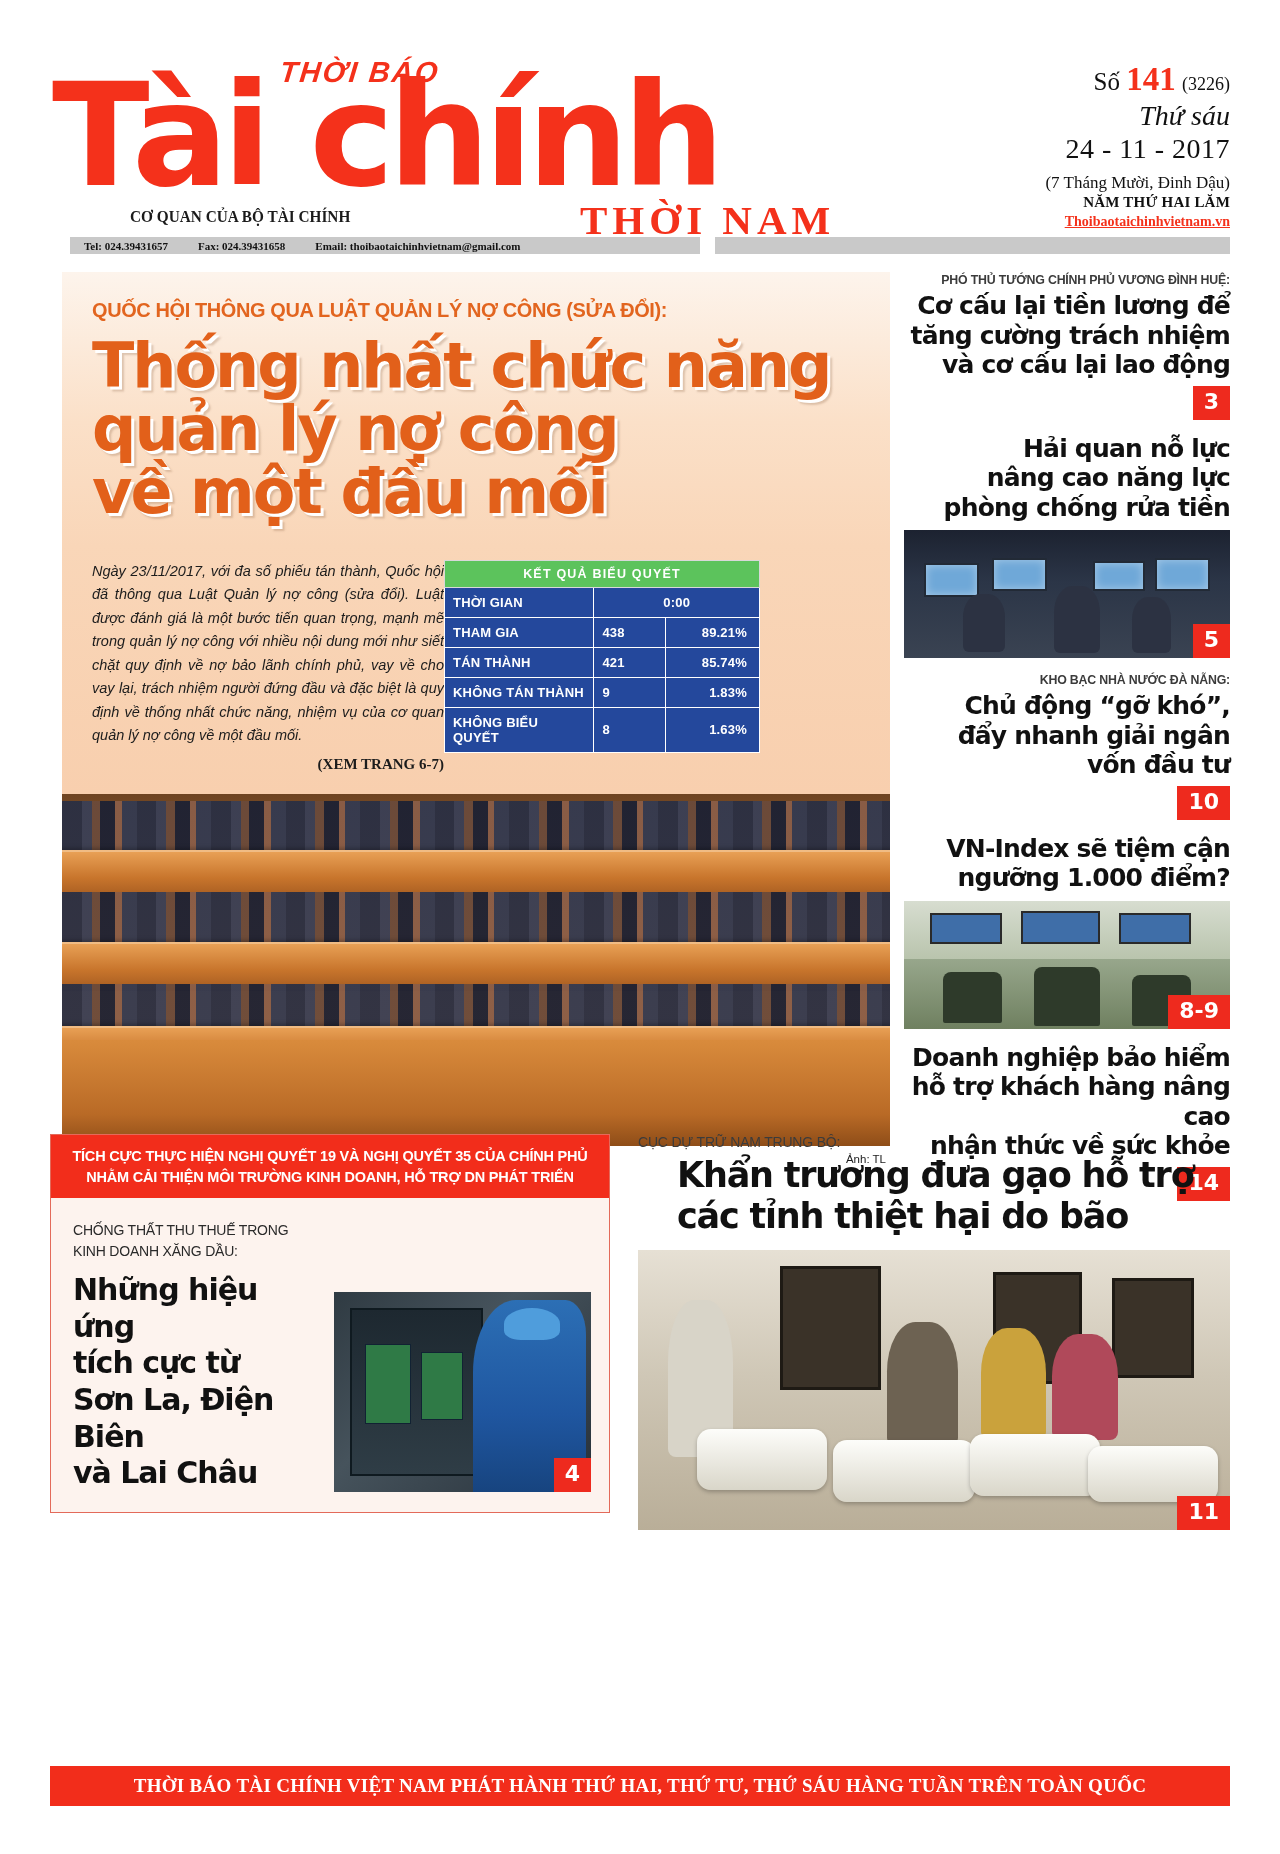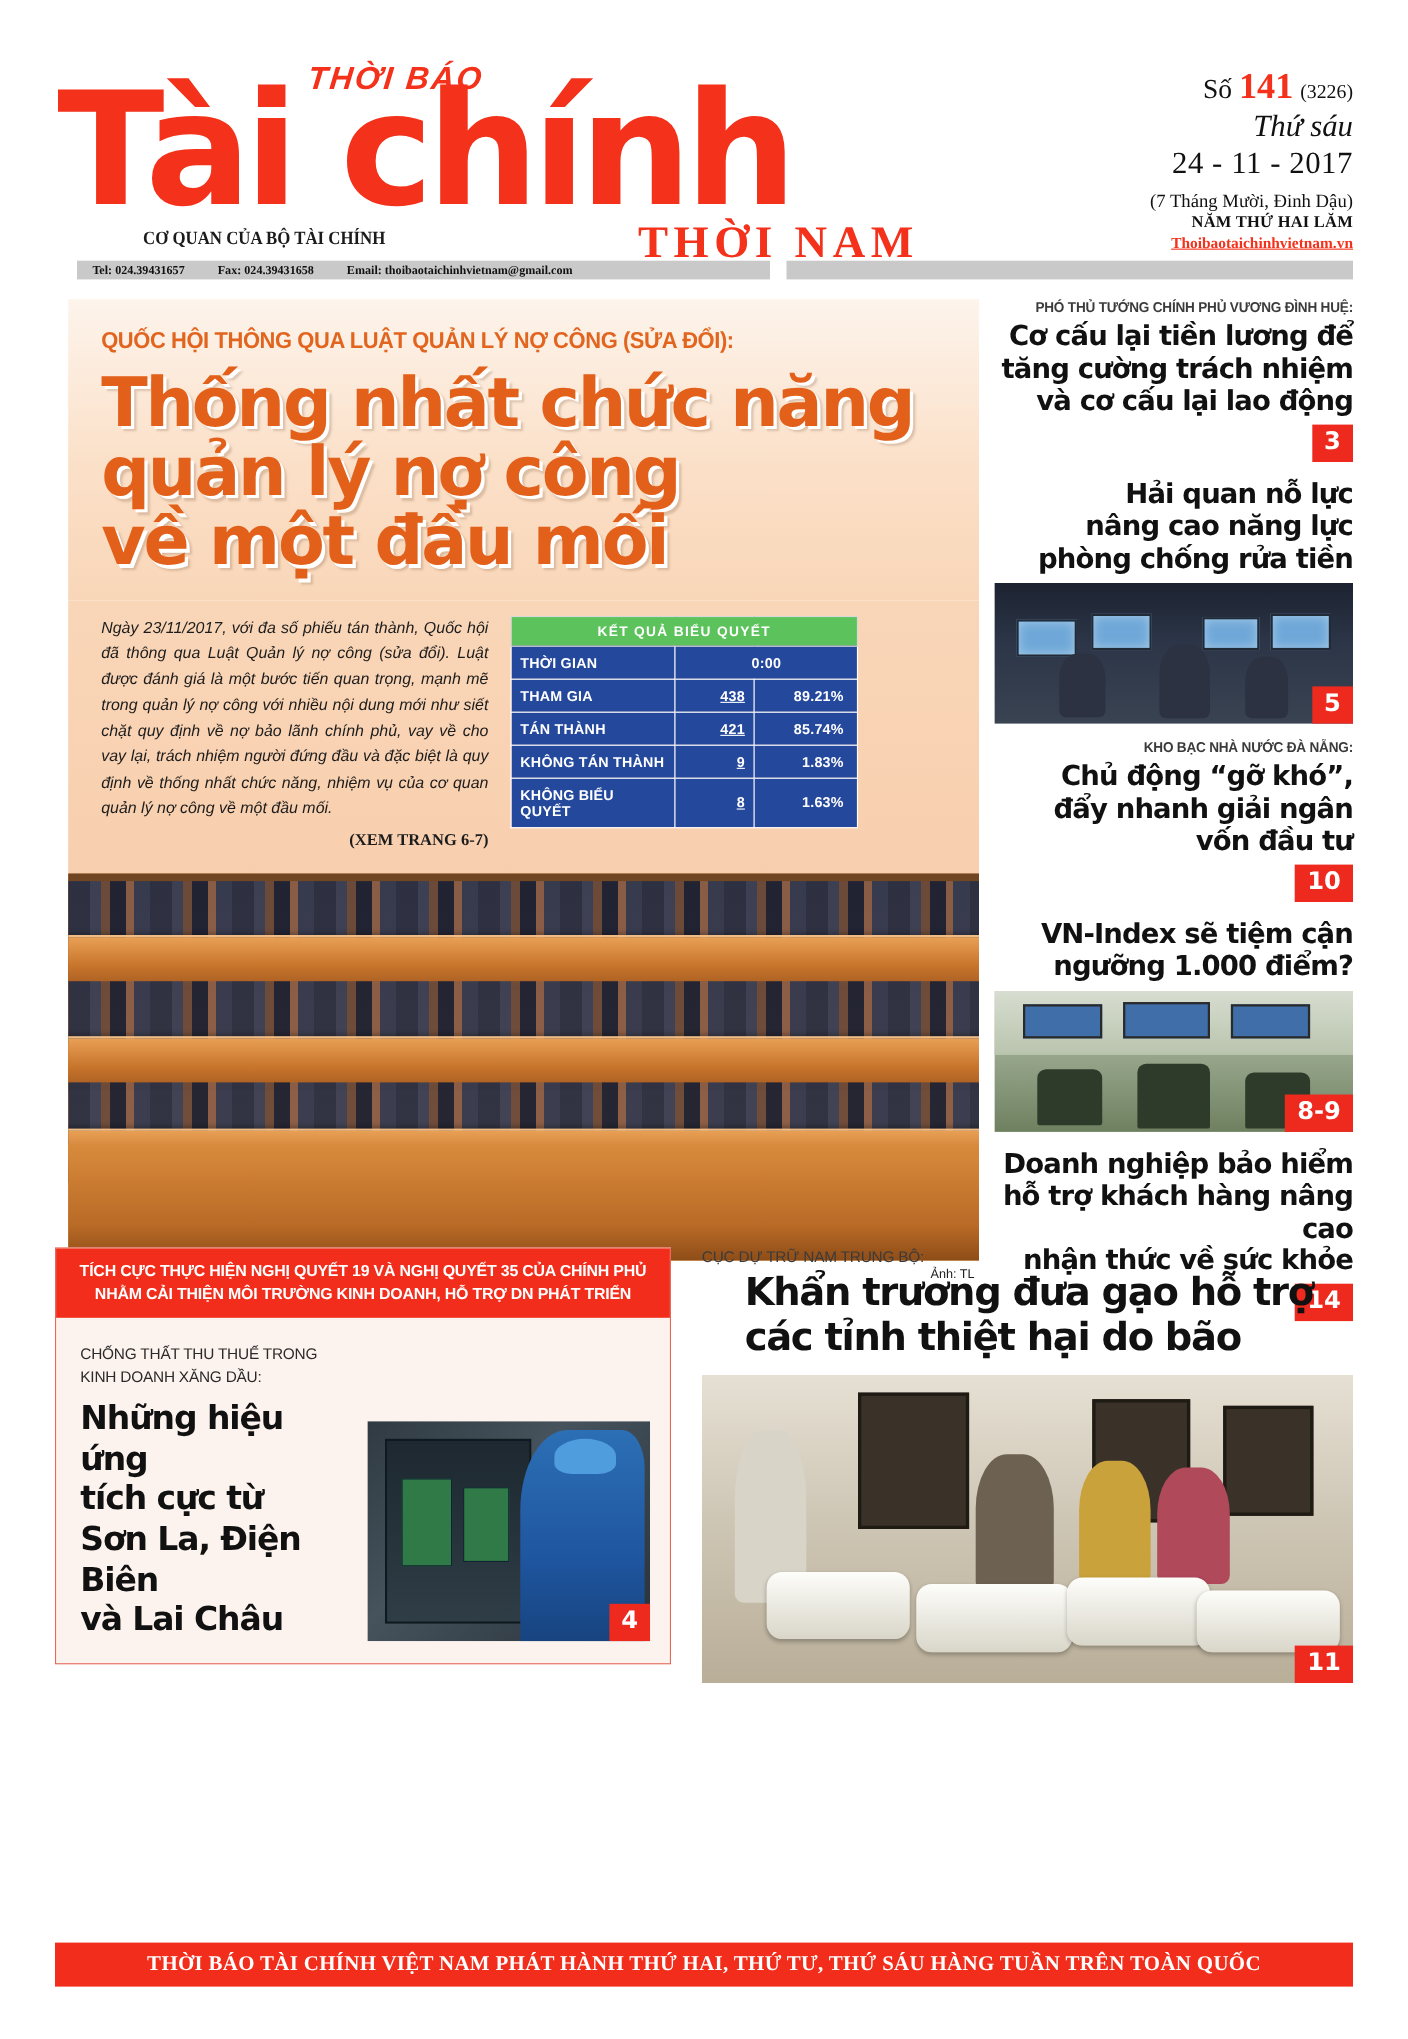--- a/index.html
+++ b/index.html
@@ -184,21 +184,20 @@
     letter-spacing: -2px;
     text-shadow: 3px 3px 0 #fff, 5px 5px 2px rgba(150,110,80,.30);
   }
   .headline .l2, .headline .l3 { display: block; }
 
   .lead-lower {
     position: relative;
     background: linear-gradient(180deg,#f9d6b8 0%, #f8cfae 100%);
     padding: 14px 30px 18px 30px;
     display: flex;
-    gap: 20px;
   }
   .lead-text {
     width: 352px;
     font-family: "Liberation Sans", sans-serif;
     font-style: italic;
     font-size: 14.5px;
     line-height: 1.62;
     color: #1c1c1c;
     text-align: justify;
   }
@@ -232,21 +231,21 @@
   .vote-table td {
     background: #24489c;
     color: #fff;
     font-size: 13px;
     font-weight: bold;
     padding: 7px 8px;
     border: 1px solid #ffffff;
     letter-spacing: 0.2px;
   }
   .vote-table td.lbl { width: 150px; }
-  .vote-table td.num { width: 72px; text-align: right; text-decoration: underline; }
+  .vote-table td.num { width: 72px; text-align: left; }
   .vote-table td.pct { width: 94px; text-align: right; padding-right: 12px; }
   .vote-table td.time { text-align: center; }
 
   
   .lead-photo {
     width: 828px;
     height: 352px;
     position: relative;
     overflow: hidden;
     background: #b4601f;

